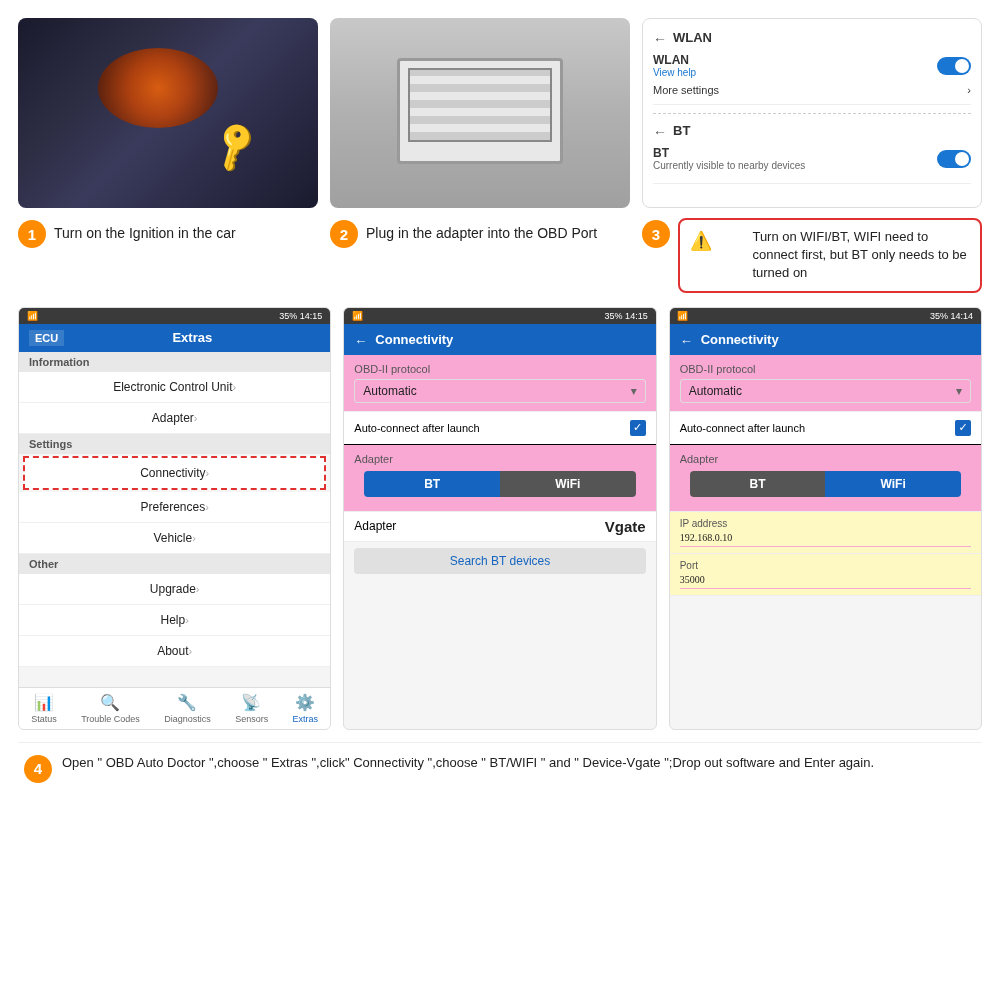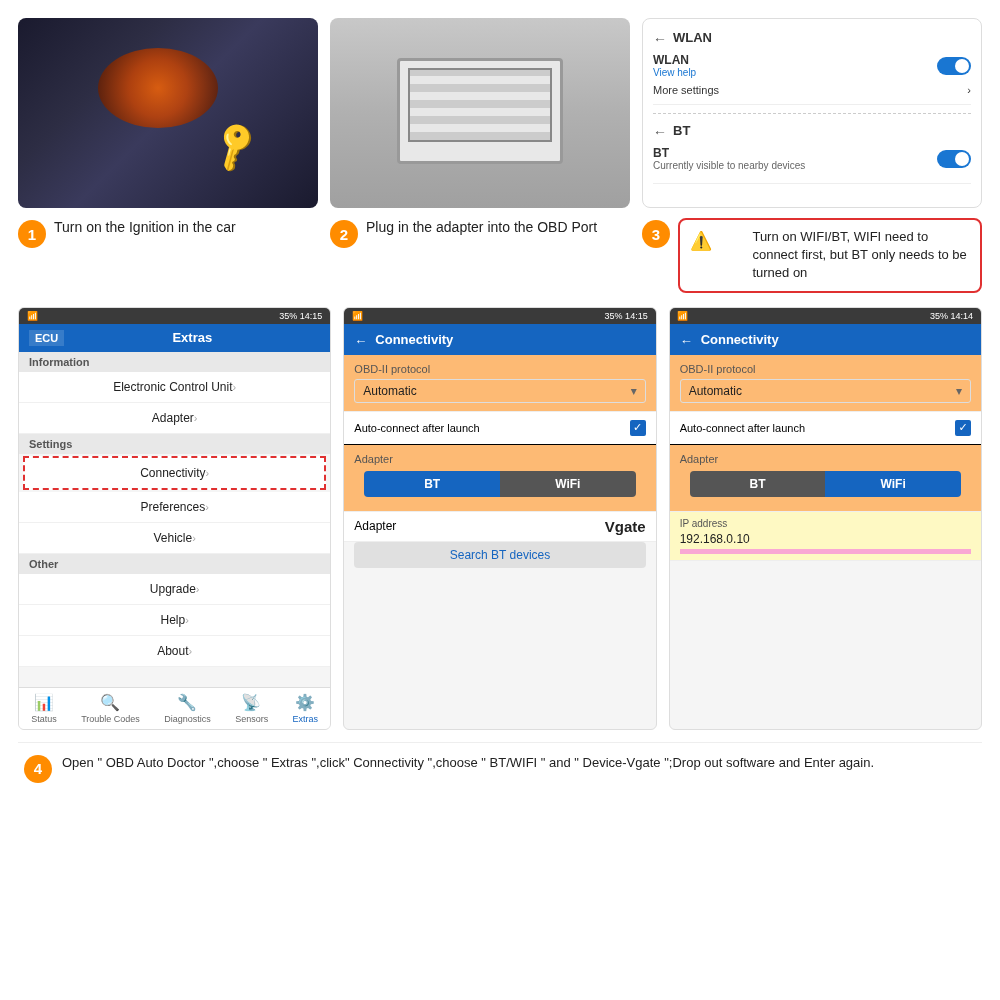--- a/index.html
+++ b/index.html
@@ -172,20 +172,21 @@
       align-items: center;
       justify-content: center;
       flex-shrink: 0;
       margin-top: 2px;
     }
 
     .step-text {
       font-size: 14px;
       color: #222;
       line-height: 1.4;
+      margin-top: 6px;
     }
 
     .step3-box {
       border: 2px solid #e03030;
       border-radius: 8px;
       padding: 8px 10px;
       display: flex;
       align-items: flex-start;
       gap: 8px;
       flex: 1;
@@ -298,21 +299,21 @@
       color: #fff;
       padding: 8px 10px;
       display: flex;
       align-items: center;
       gap: 8px;
       font-size: 13px;
       font-weight: bold;
     }
 
     .conn-section {
-      background: #fdba74;
+      background: #f9a8d4;
       padding: 8px 10px;
       border-bottom: 1px solid #eee;
     }
     .conn-label {
       font-size: 11px;
       color: #555;
       margin-bottom: 4px;
     }
     .conn-value {
       font-size: 12px;
@@ -377,37 +378,37 @@
       justify-content: space-between;
       align-items: center;
       padding: 6px 10px;
       font-size: 12px;
       background: #fff;
       border-bottom: 1px solid #eee;
     }
     .device-name { font-size: 15px; color: #222; font-weight: bold; }
 
     .search-btn {
-      margin: 0 10px;
+      margin: 6px 10px;
       background: #e0e0e0;
       border-radius: 4px;
       padding: 6px;
       text-align: center;
       font-size: 12px;
       color: #333;
     }
     .search-btn span { color: #1565c0; }
 
     .ip-row {
       padding: 6px 10px;
       background: #fef9c3;
       border-bottom: 1px solid #eee;
     }
     .ip-label { font-size: 10px; color: #555; margin-bottom: 3px; }
-    .ip-value { font-size: 12px; color: #222; border-bottom: 5px solid #f9a8d4; padding-bottom: 3px; }
+    .ip-value { font-size: 10px; color: #222; border-bottom: 1px solid #f9a8d4; padding-bottom: 3px; font-family: Liberation Serif, serif; }
 
     
     .step4-row {
       display: flex;
       align-items: flex-start;
       gap: 10px;
       padding: 10px 6px;
       border-top: 1px solid #eee;
     }
     .step4-text {
@@ -631,20 +632,24 @@
         <div class="adapter-toggle">
           <div class="adapter-btn inactive">BT</div>
           <div class="adapter-btn wifi-active">WiFi</div>
         </div>
       </div>
 
       <div class="ip-row">
         <div class="ip-label">IP address</div>
         <div class="ip-value">192.168.0.10</div>
       </div>
+      <div class="ip-row">
+        <div class="ip-label">Port</div>
+        <div class="ip-value">35000</div>
+      </div>
     </div>
 
   </div>
 
   <div class="step4-row">
     <div class="step-circle">4</div>
     <div class="step4-text">Open " OBD Auto Doctor ",choose " Extras ",click" Connectivity ",choose " BT/WIFI " and " Device-Vgate ";Drop out software and Enter again.</div>
   </div>
 
 </div>

